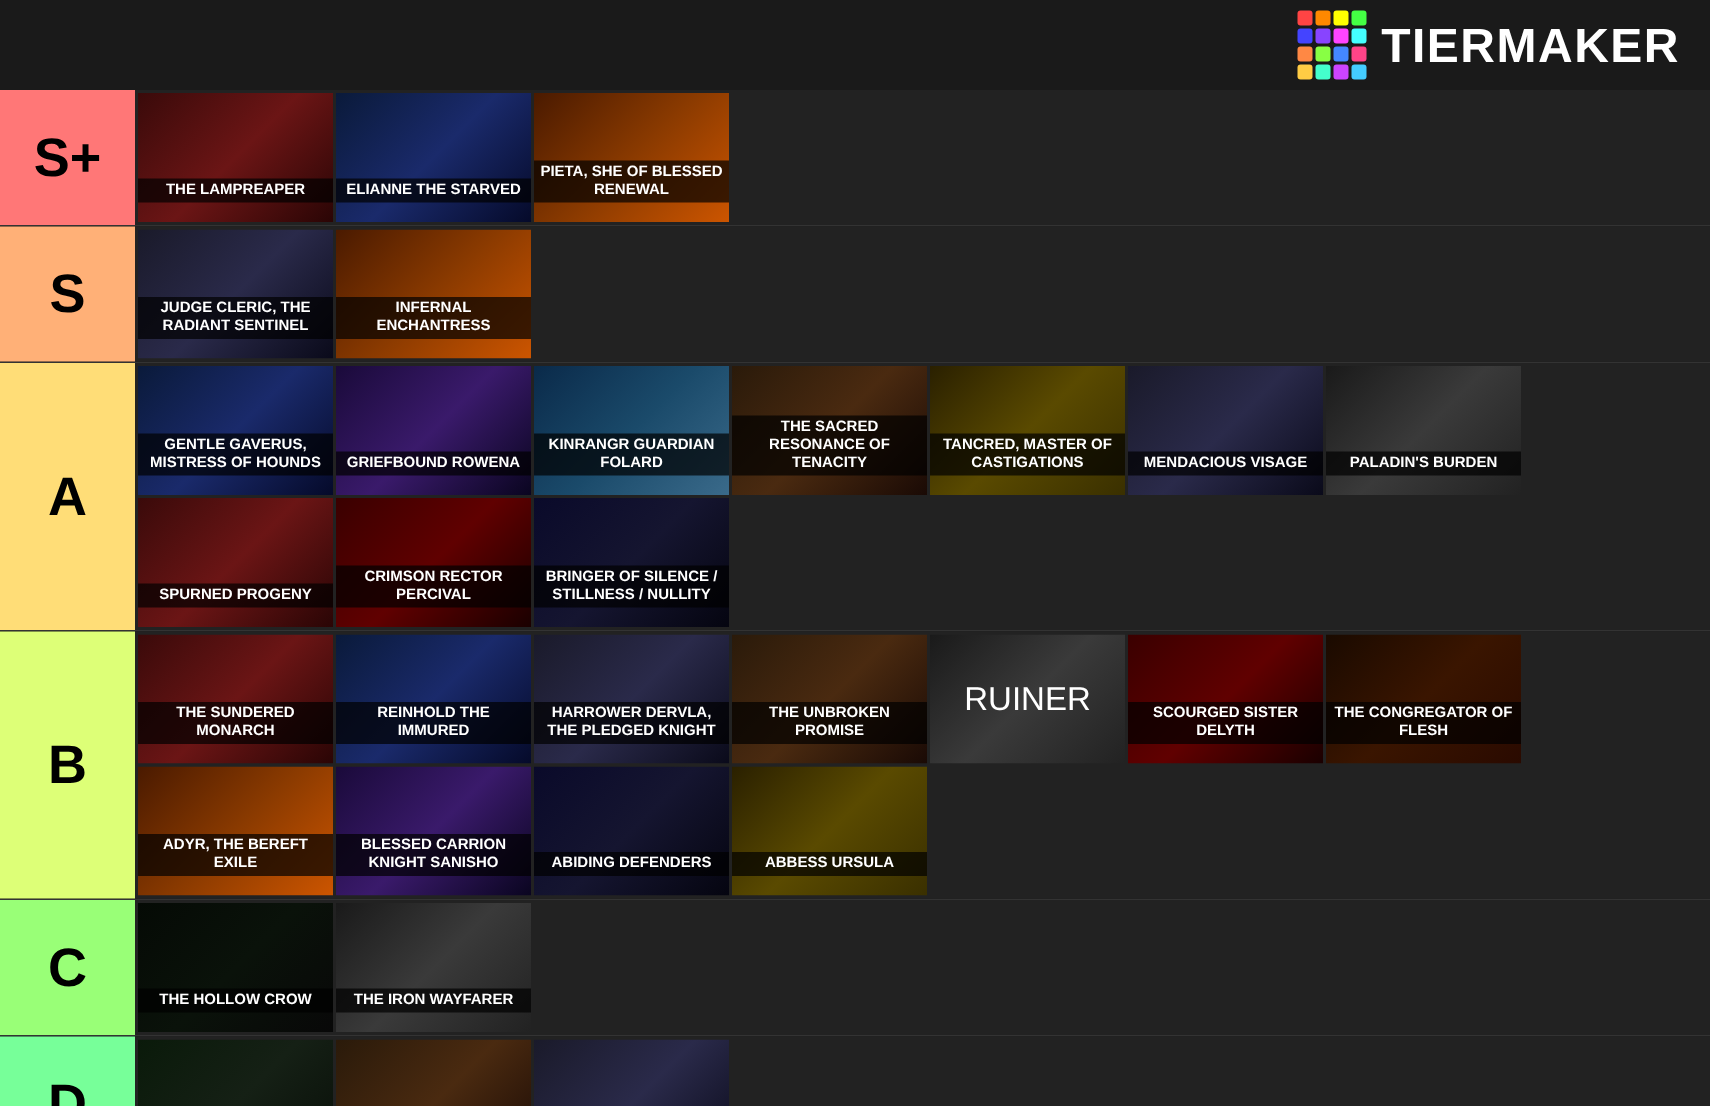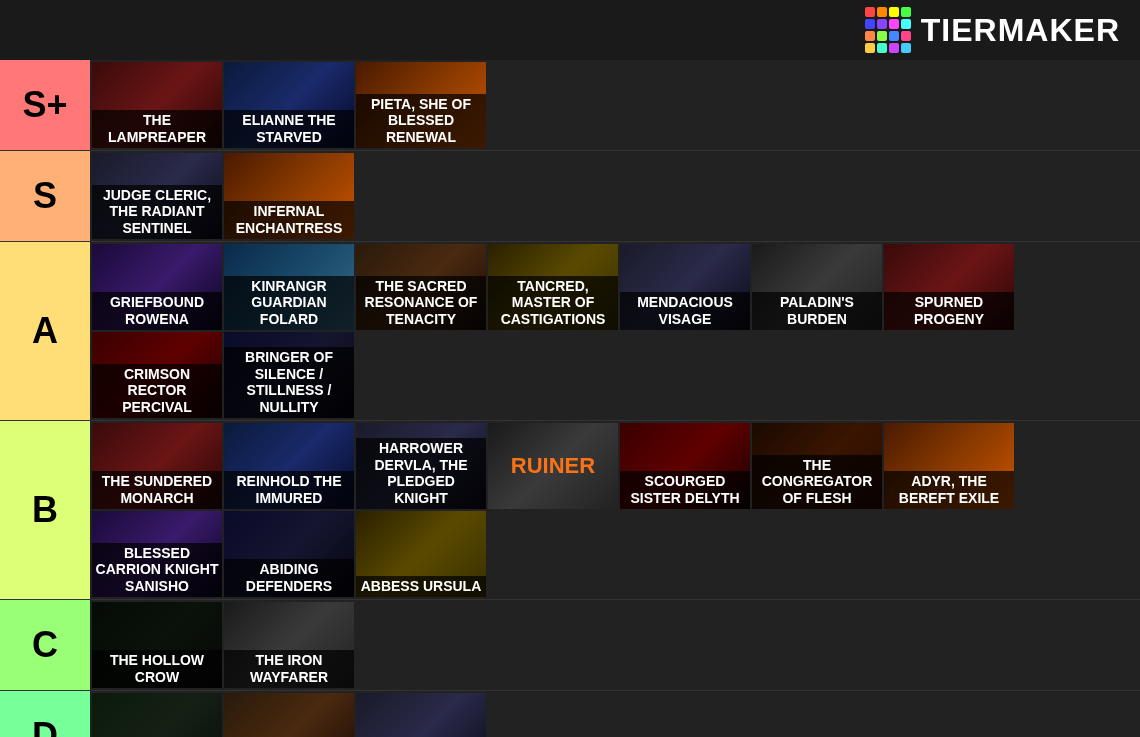--- a/index.html
+++ b/index.html
@@ -89,26 +89,26 @@
 
     .tier-item-bg {
       width: 100%;
       height: 100%;
       display: flex;
       align-items: flex-end;
     }
 
     .item-label {
       position: absolute;
-      bottom: 0;
+      bottom: 13px;
       left: 0;
       right: 0;
       background: rgba(0,0,0,0.7);
       color: white;
-      font-size: 14px;
+      font-size: 10px;
       font-weight: 900;
       text-align: center;
       padding: 2px 3px;
       text-transform: uppercase;
       line-height: 1.2;
     }
 
     
     .tier-sp { background: #ff7777; }
     .tier-s  { background: #ffb077; }
@@ -128,22 +128,22 @@
     .img-gold { background: linear-gradient(135deg, #2a2000, #5a4a00, #3a3000); }
     .img-beast { background: linear-gradient(135deg, #1a0a00, #3a1500, #2a0a00); }
     .img-knight { background: linear-gradient(135deg, #1a1a1a, #3a3a3a, #222222); }
     .img-demon { background: linear-gradient(135deg, #3a0000, #600000, #1a0000); }
     .img-spirit { background: linear-gradient(135deg, #0a0a2a, #151530, #050510); }
     .img-moss { background: linear-gradient(135deg, #0a1a0a, #152015, #080e08); }
     .img-crow { background: linear-gradient(135deg, #050a05, #0a120a, #080808); }
 
     .ruiner-label {
       font-size: 22px !important;
-      font-weight: 700;
-      color: #f97316;
+      font-weight: 400;
+      color: #ffffff;
       bottom: 50% !important;
       transform: translateY(50%);
       background: transparent !important;
     }
   </style>
 </head>
 <body>
 
 <div class="header">
   <div class="tiermaker-logo">
@@ -198,20 +198,24 @@
         <div class="tier-item">
           <div class="tier-item-bg img-fire"></div>
           <div class="item-label">INFERNAL ENCHANTRESS</div>
         </div>
       </div>
     </div>
     <div class="tier-row">
       <div class="tier-label tier-a">A</div>
       <div class="tier-items">
         <div class="tier-item">
+          <div class="tier-item-bg img-dark-blue"></div>
+          <div class="item-label">GENTLE GAVERUS, MISTRESS OF HOUNDS</div>
+        </div>
+        <div class="tier-item">
           <div class="tier-item-bg img-dark-purple"></div>
           <div class="item-label">GRIEFBOUND ROWENA</div>
         </div>
         <div class="tier-item">
           <div class="tier-item-bg img-ice"></div>
           <div class="item-label">KINRANGR GUARDIAN FOLARD</div>
         </div>
         <div class="tier-item">
           <div class="tier-item-bg img-dark-brown"></div>
           <div class="item-label">THE SACRED RESONANCE OF TENACITY</div>
@@ -251,20 +255,24 @@
         </div>
         <div class="tier-item">
           <div class="tier-item-bg img-dark-blue"></div>
           <div class="item-label">REINHOLD THE IMMURED</div>
         </div>
         <div class="tier-item">
           <div class="tier-item-bg img-gray-dark"></div>
           <div class="item-label">HARROWER DERVLA, THE PLEDGED KNIGHT</div>
         </div>
         <div class="tier-item">
+          <div class="tier-item-bg img-dark-brown"></div>
+          <div class="item-label">THE UNBROKEN PROMISE</div>
+        </div>
+        <div class="tier-item">
           <div class="tier-item-bg img-knight"></div>
           <div class="item-label ruiner-label">RUINER</div>
         </div>
         <div class="tier-item">
           <div class="tier-item-bg img-demon"></div>
           <div class="item-label">SCOURGED SISTER DELYTH</div>
         </div>
         <div class="tier-item">
           <div class="tier-item-bg img-beast"></div>
           <div class="item-label">THE CONGREGATOR OF FLESH</div>

